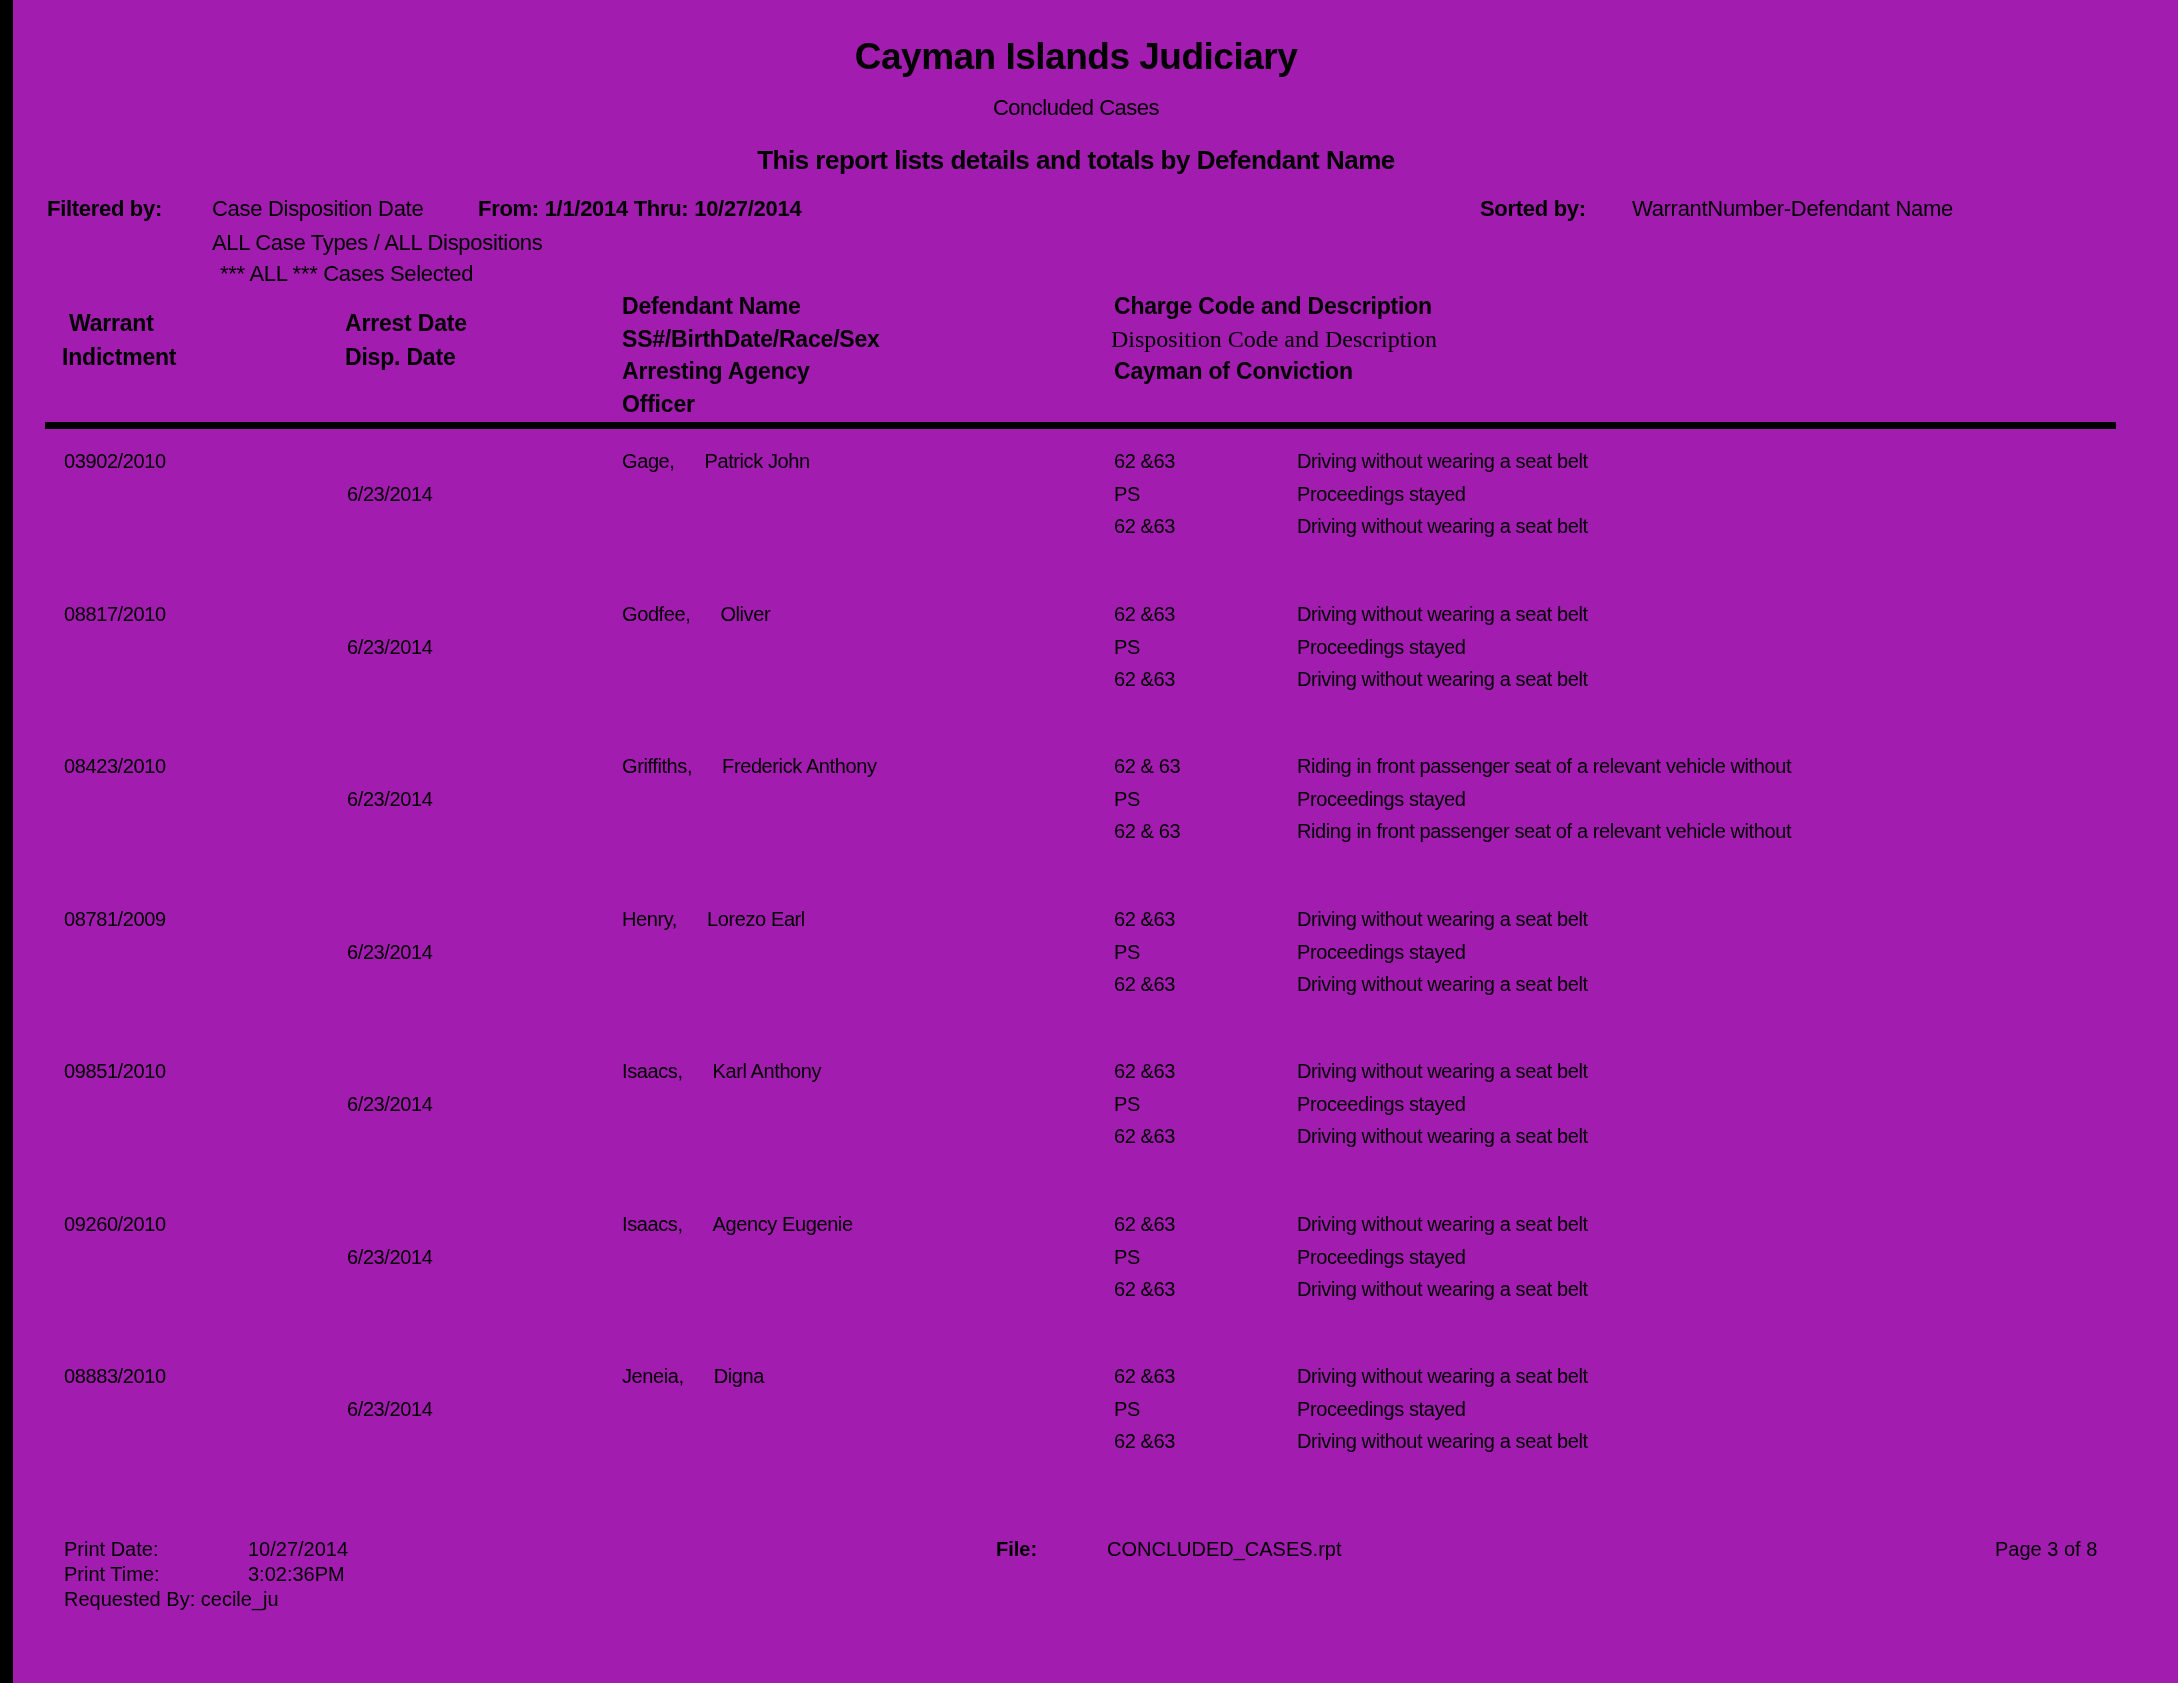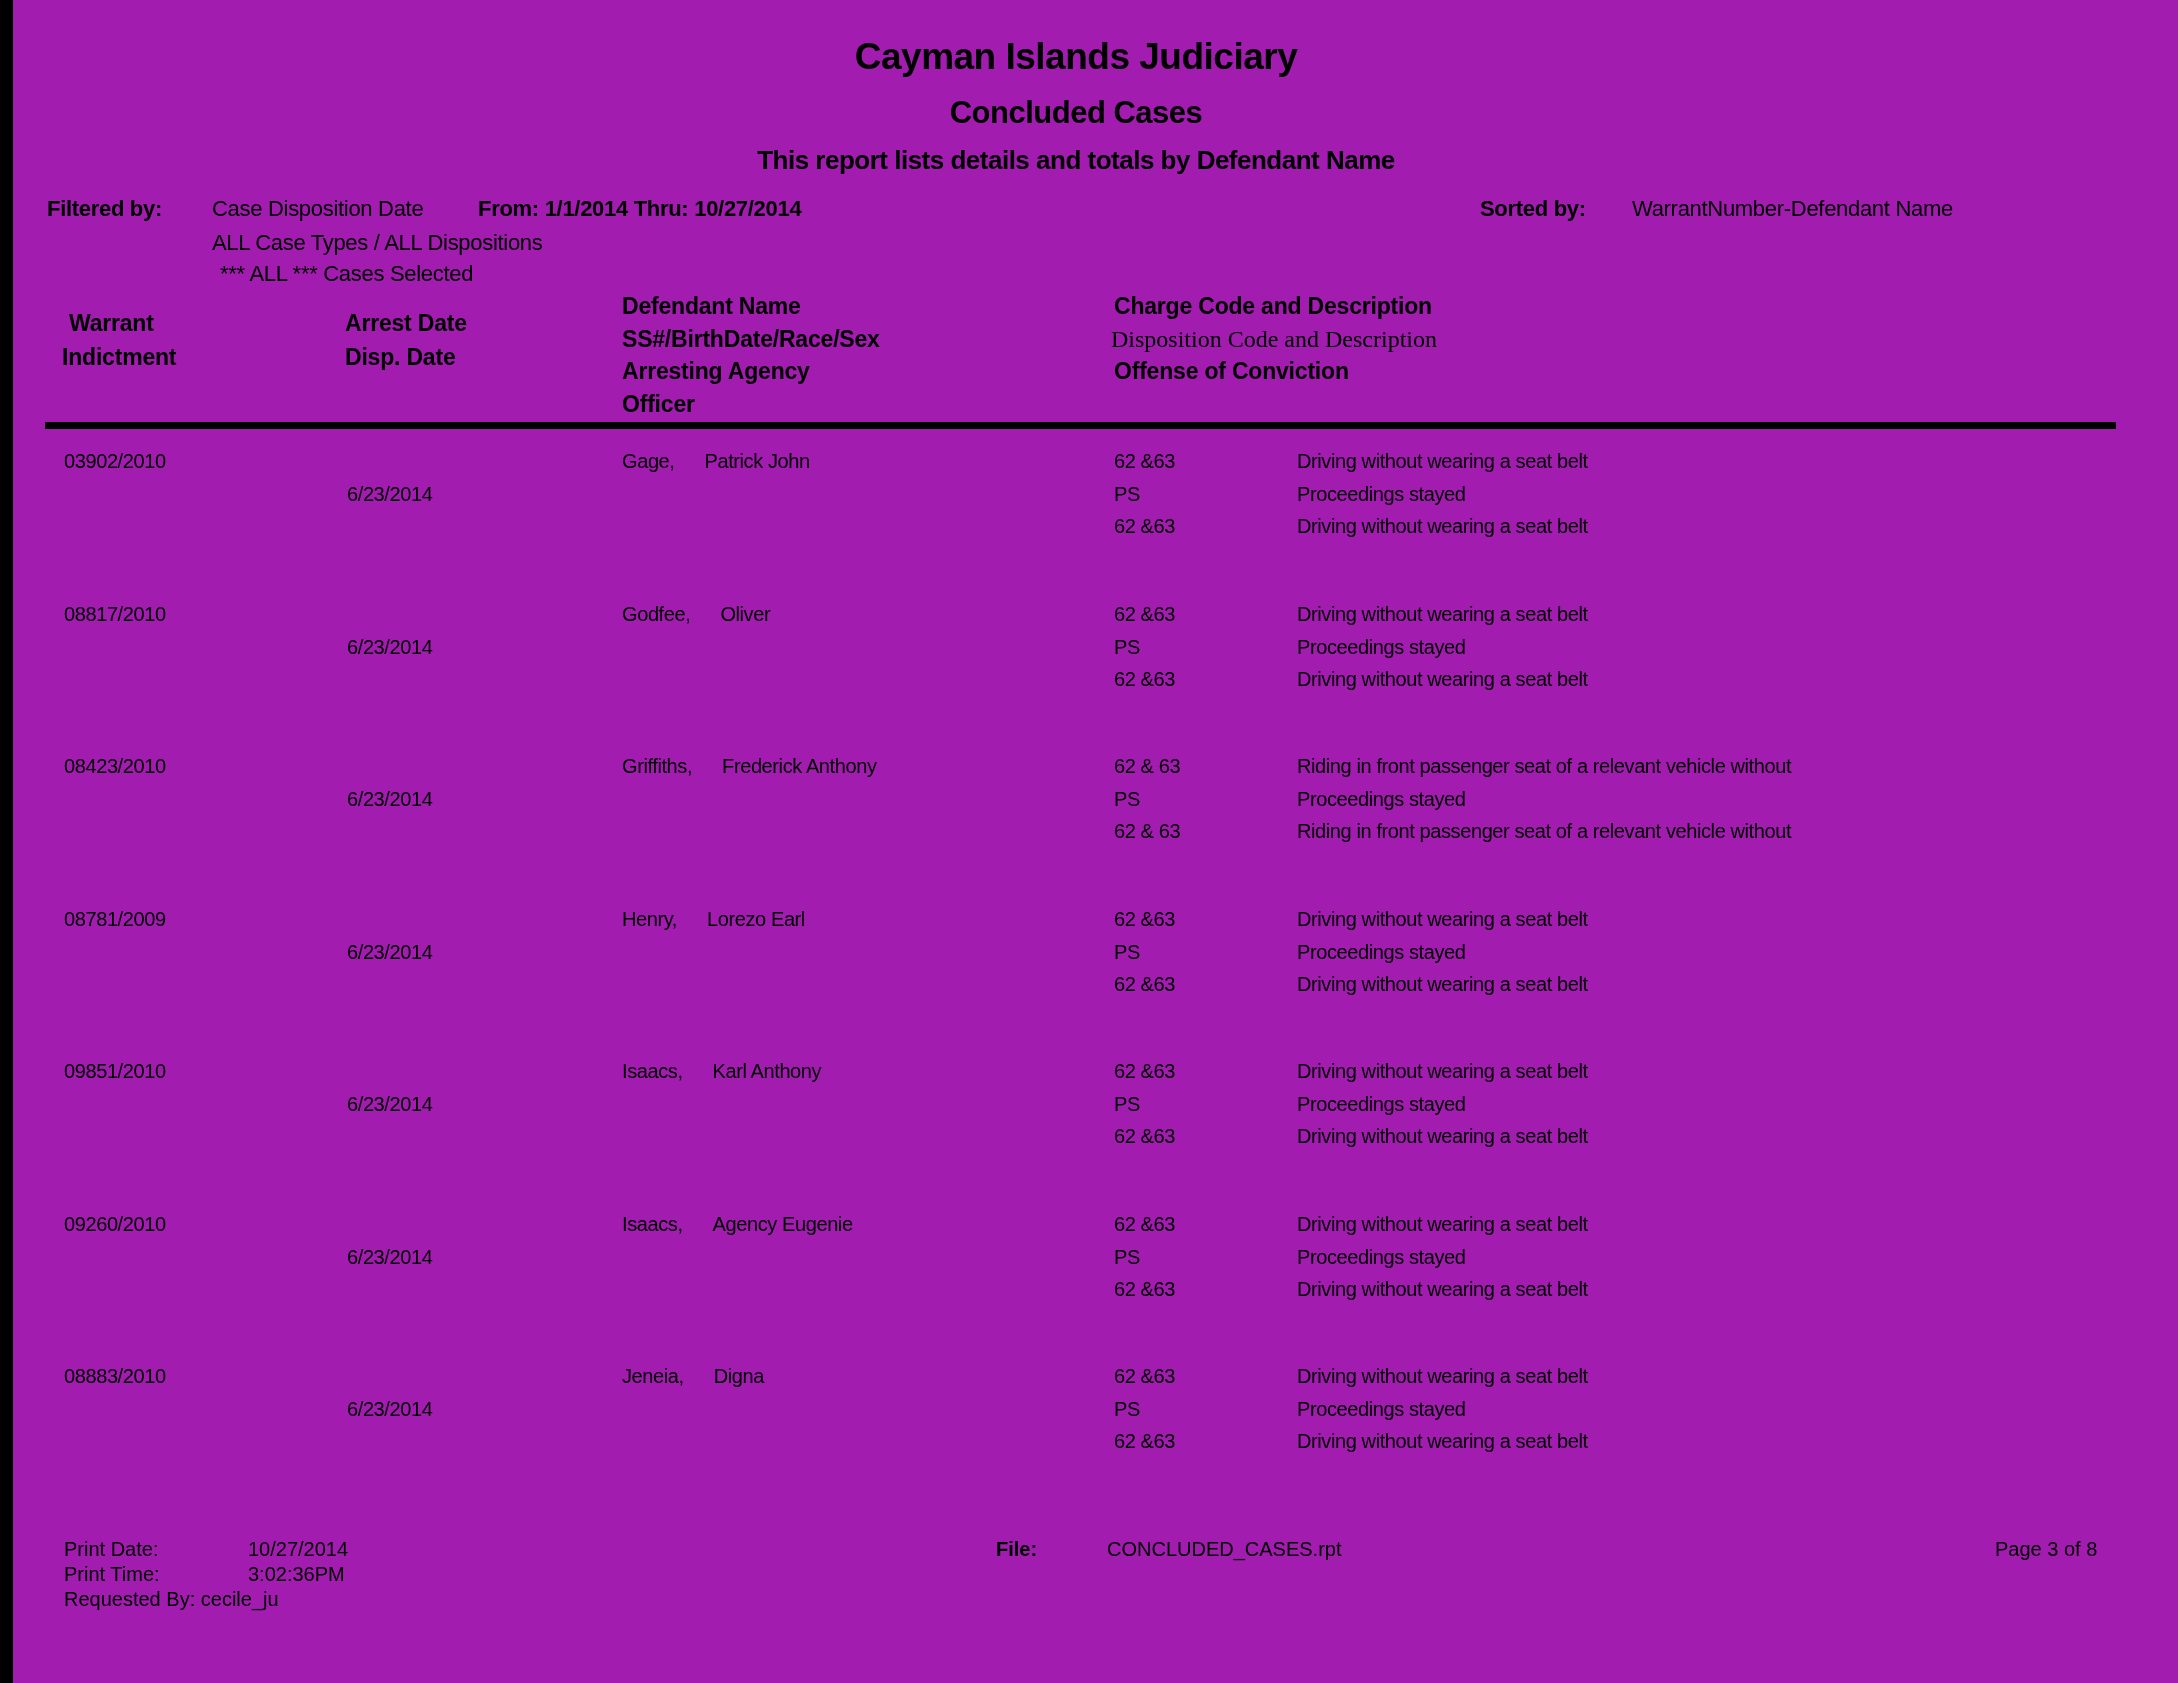--- a/index.html
+++ b/index.html
@@ -10,21 +10,21 @@
     padding-left:24px;
   }
   .abs { position:absolute; white-space:nowrap; }
 
   
   .edge-strip { position:absolute; left:0; top:0; width:13px; height:1683px; background:#000; }
 
   
   .title-wrap { position:absolute; left:13px; top:0; width:2126px; text-align:center; }
   .title1 { position:absolute; left:0; width:100%; top:36px;  font-size:37px; font-weight:bold; letter-spacing:-0.5px; }
-  .title2 { position:absolute; left:0; width:100%; top:95px;  font-size:31px; font-weight:bold; letter-spacing:-0.5px; }
+  .title2 { position:absolute; left:0; width:100%; top:95px;  font-size:22px; font-weight:normal; letter-spacing:-0.5px; }
   .title3 { position:absolute; left:0; width:100%; top:145px; font-size:26px; font-weight:bold; letter-spacing:-0.5px; }
 
   
   .meta { font-size:22px; letter-spacing:-0.3px; }
   .bold { font-weight:bold;text-align:center; }
 
   
   .colhead { font-size:23px; font-weight:bold; letter-spacing:-0.2px; }
   .colhead-serif {
     font-family:"Liberation Serif", serif; font-weight:normal;
@@ -75,21 +75,21 @@
   <div class="abs colhead" style="left:345px; top:310px;">Arrest Date</div>
   <div class="abs colhead" style="left:345px; top:344px;">Disp. Date</div>
 
   <div class="abs colhead" style="left:622px; top:293px;">Defendant Name</div>
   <div class="abs colhead" style="left:622px; top:326px;">SS#/BirthDate/Race/Sex</div>
   <div class="abs colhead" style="left:622px; top:358px;">Arresting Agency</div>
   <div class="abs colhead" style="left:622px; top:391px;">Officer</div>
 
   <div class="abs colhead" style="left:1114px; top:293px;">Charge Code and Description</div>
   <div class="abs colhead-serif" style="left:1111px; top:326px;">Disposition Code and Description</div>
-  <div class="abs colhead" style="left:1114px; top:358px;">Offense of Conviction</div>
+  <div class="abs colhead" style="left:1114px; top:358px;">Cayman of Conviction</div>
 
   <div class="rule"></div>
 
   <div id="rows">
   <div class="row" style="top: 450px;">
     <span class="warrant">03902/2010</span>
     <span class="disp">6/23/2014</span>
     <span class="name">
       <span class="lastname">Gage,</span>
       <span class="firstname">Patrick John</span>

